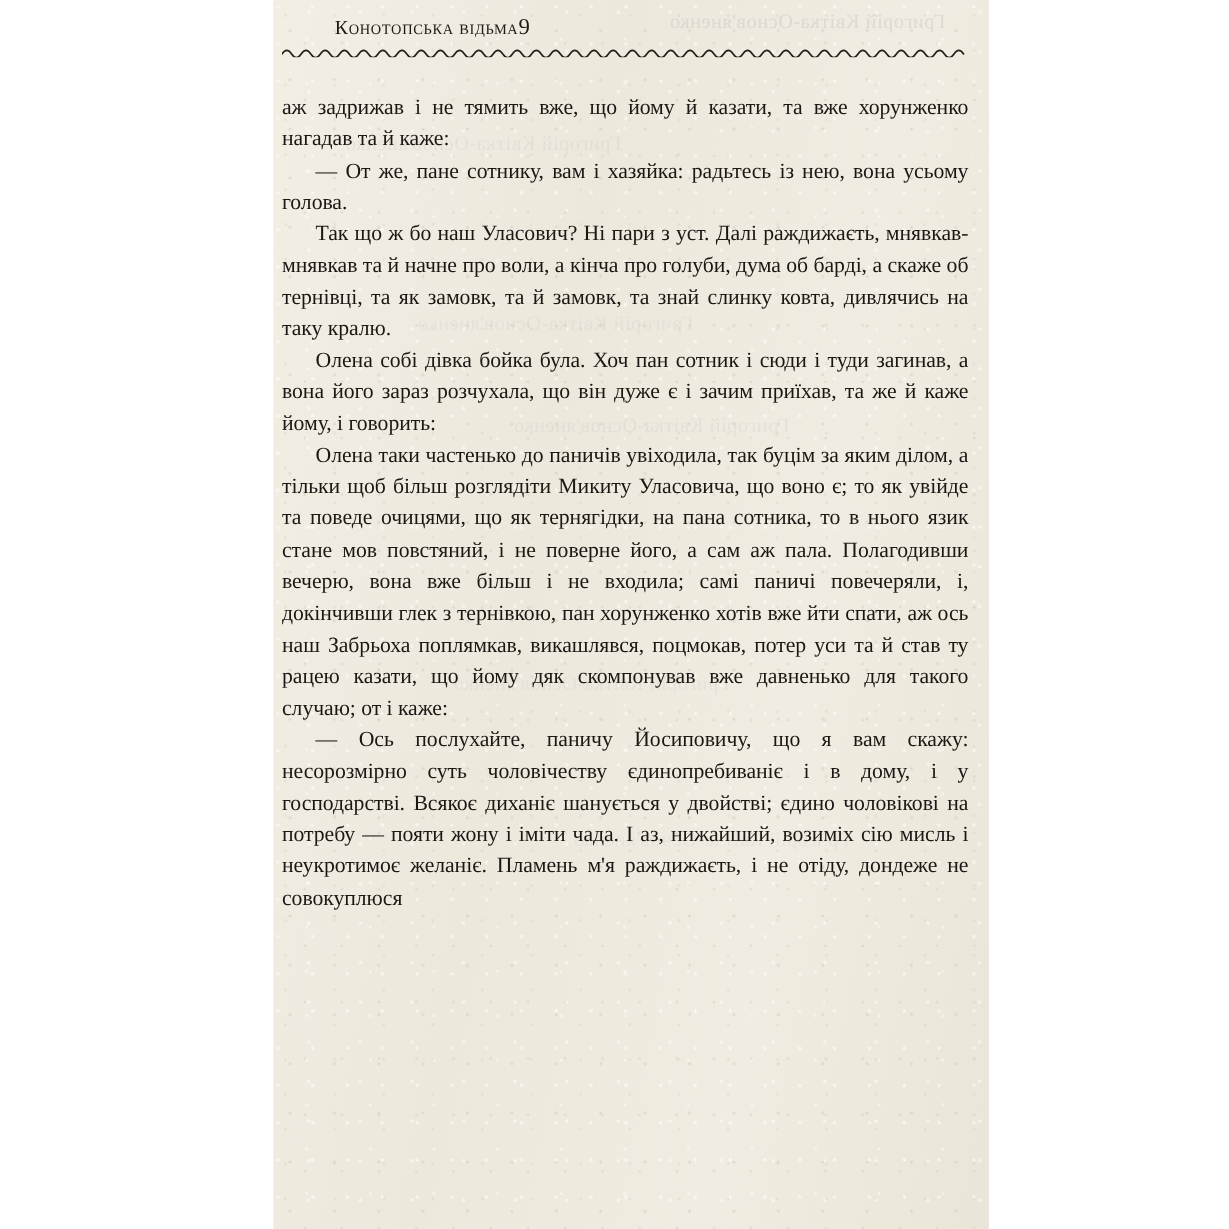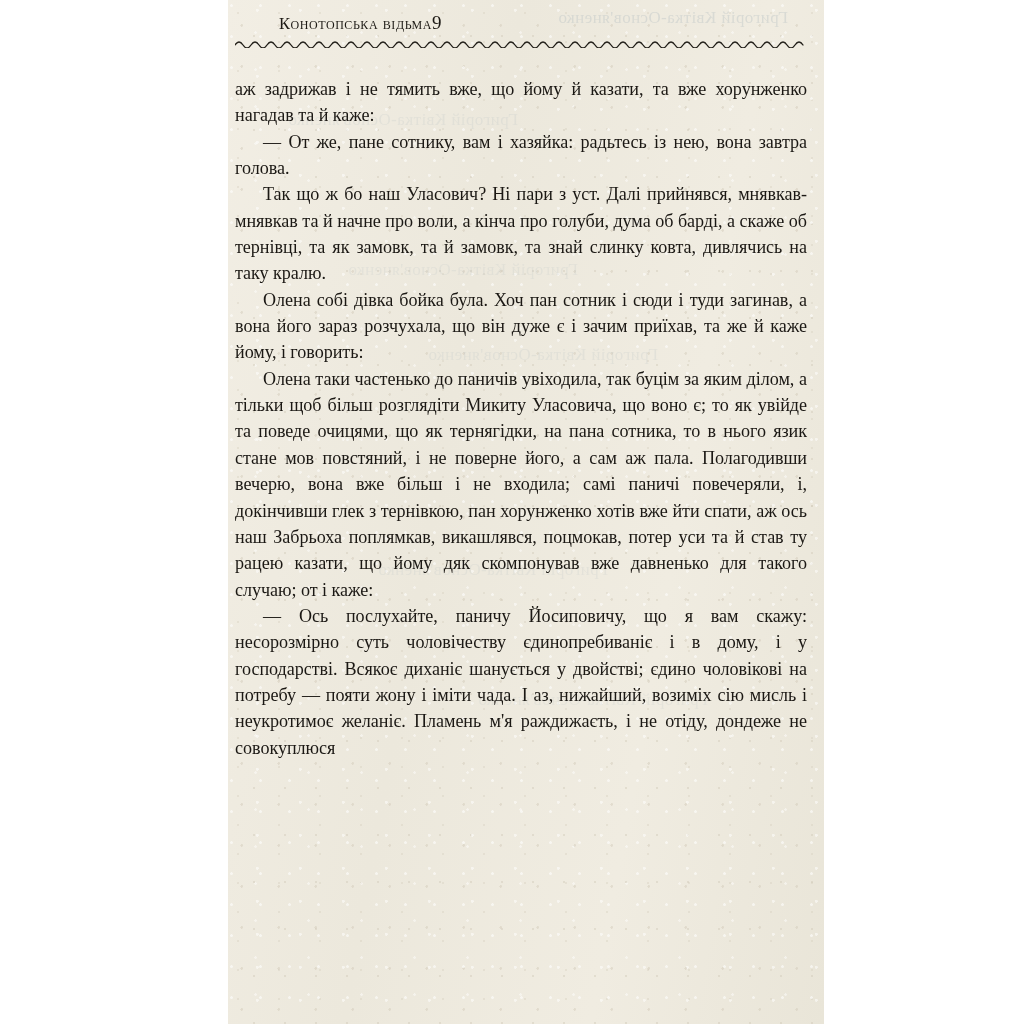--- a/index.html
+++ b/index.html
@@ -117,20 +117,20 @@
   </div>
 
   <div id="rule">
     <svg width="570" height="10" viewBox="0 0 570 10" xmlns="http://www.w3.org/2000/svg">
       <path d="M0,7 Q4,1 8,7 T16,7 T24,7 T32,7 T40,7 T48,7 T56,7 T64,7 T72,7 T80,7 T88,7 T96,7 T104,7 T112,7 T120,7 T128,7 T136,7 T144,7 T152,7 T160,7 T168,7 T176,7 T184,7 T192,7 T200,7 T208,7 T216,7 T224,7 T232,7 T240,7 T248,7 T256,7 T264,7 T272,7 T280,7 T288,7 T296,7 T304,7 T312,7 T320,7 T328,7 T336,7 T344,7 T352,7 T360,7 T368,7 T376,7 T384,7 T392,7 T400,7 T408,7 T416,7 T424,7 T432,7 T440,7 T448,7 T456,7 T464,7 T472,7 T480,7 T488,7 T496,7 T504,7 T512,7 T520,7 T528,7 T536,7 T544,7 T552,7 T560,7 T568,7" fill="none" stroke="#23201a" stroke-width="1.35" stroke-linecap="round"></path>
     </svg>
   </div>
 
   <div id="body-text">
     <p class="noindent">аж задрижав і не тямить вже, що йому й казати, та вже хорунженко нагадав та й каже:</p>
-    <p>— От же, пане сотнику, вам і хазяйка: радьтесь із нею, вона завтра голова.</p>
-    <p>Так що ж бо наш Уласович? Ні пари з уст. Далі прийнявся, мнявкав-мнявкав та й начне про воли, а кінча про голуби, дума об барді, а скаже об тернівці, та як замовк, та й замовк, та знай слинку ковта, дивлячись на таку кралю.</p>
+    <p>— От же, пане сотнику, вам і хазяйка: радьтесь із нею, вона усьому голова.</p>
+    <p>Так що ж бо наш Уласович? Ні пари з уст. Далі раждижаєть, мнявкав-мнявкав та й начне про воли, а кінча про голуби, дума об барді, а скаже об тернівці, та як замовк, та й замовк, та знай слинку ковта, дивлячись на таку кралю.</p>
     <p>Олена собі дівка бойка була. Хоч пан сотник і сюди і туди загинав, а вона його зараз розчухала, що він дуже є і зачим приїхав, та же й каже йому, і говорить:</p>
     <p>Олена таки частенько до паничів увіходила, так буцім за яким ділом, а тільки щоб більш розглядіти Микиту Уласовича, що воно є; то як увійде та поведе очицями, що як тернягідки, на пана сотника, то в нього язик стане мов повстяний, і не поверне його, а сам аж пала. Полагодивши вечерю, вона вже більш і не входила; самі паничі повечеряли, і, докінчивши глек з тернівкою, пан хорунженко хотів вже йти спати, аж ось наш Забрьоха поплямкав, викашлявся, поцмокав, потер уси та й став ту рацею казати, що йому дяк скомпонував вже давненько для такого случаю; от і каже:</p>
     <p>— Ось послухайте, паничу Йосиповичу, що я вам скажу: несорозмірно суть чоловічеству єдинопребиваніє і в дому, і у господарстві. Всякоє диханіє шанується у двойстві; єдино чоловікові на потребу — пояти жону і іміти чада. І аз, нижайший, возиміх сію мисль і неукротимоє желаніє. Пламень м'я раждижаєть, і не отіду, дондеже не совокуплюся</p>
   </div>
 
 </div>
 
 </body></html>

